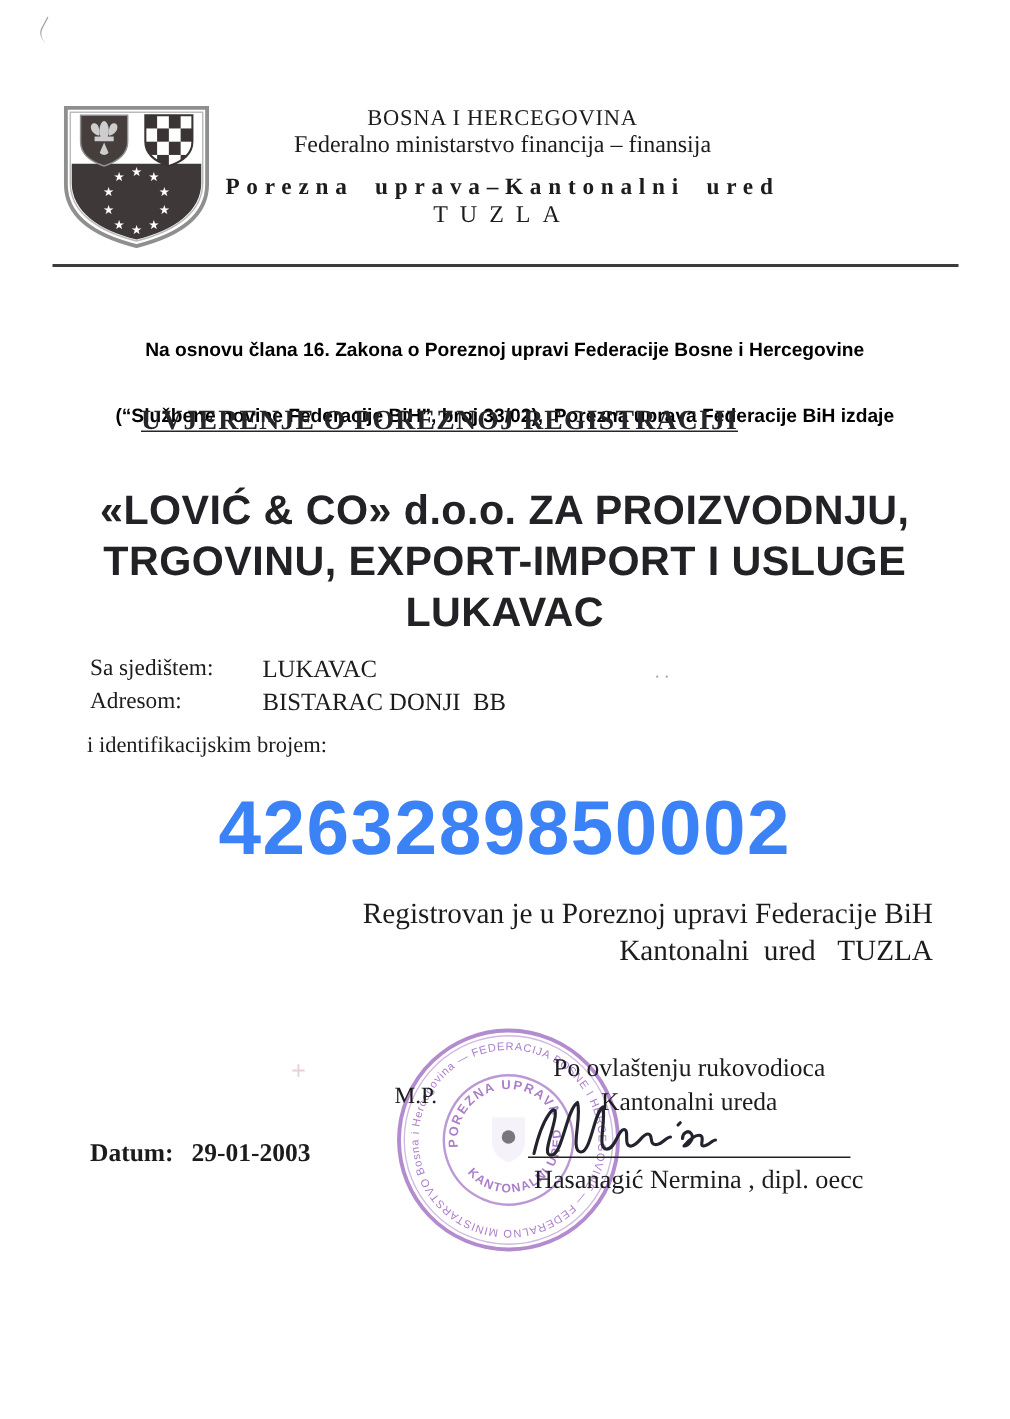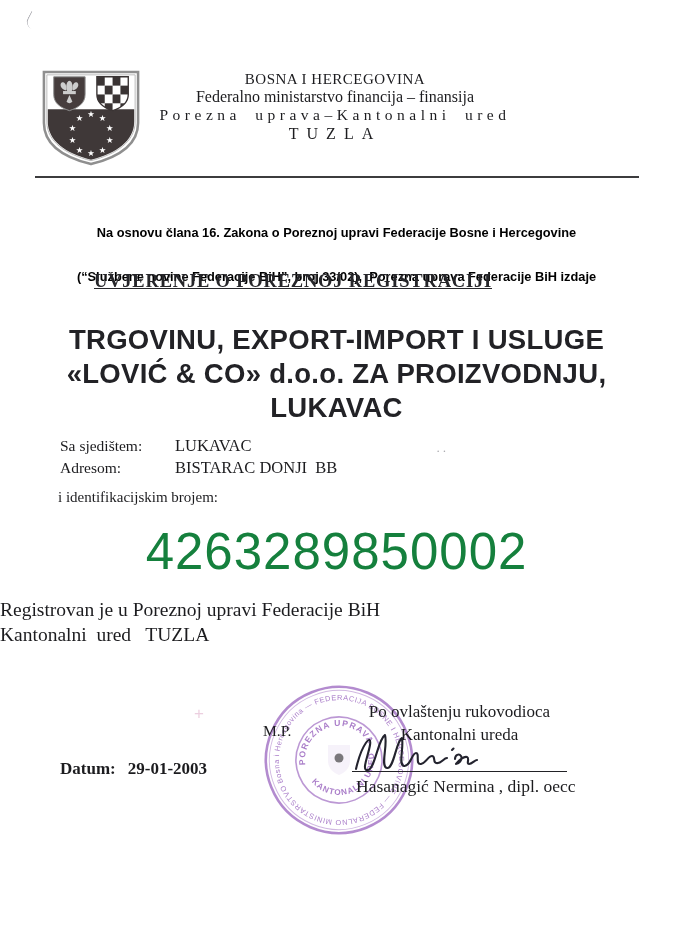--- a/index.html
+++ b/index.html
@@ -14,21 +14,21 @@
   .abs{position:absolute;}
   
   .header-text{
     left:120px;top:70px;width:430px;
     text-align:center;
     line-height:18px;
   }
   .h-line1{font-size:15px;letter-spacing:0.5px;}
   .h-line2{font-size:16px;letter-spacing:0.3px;}
   .h-line3{font-size:16px;text-align:center;}
-  .h-line4{font-size:15.5px;letter-spacing:4.5px;word-spacing:6px;margin-top:0;}
+  .h-line4{font-size:15.5px;letter-spacing:4.5px;word-spacing:6px;margin-top:10px;font-weight:bold;}
   .h-line5{font-size:16px;letter-spacing:8px;margin-top:1px;}
   .header-rule{
     left:35px;top:176px;width:604px;height:2px;
     background:#3c3c3e;
   }
   
   .legal{
     left:48px;top:196px;width:577px;
     text-align:center;
     font-family:"Liberation Sans", sans-serif;
@@ -58,27 +58,27 @@
   }
   
   .kv-label{font-size:15.5px;}
   .kv-value{font-size:16.5px;white-space:pre-wrap;}
   .id-intro{left:58px;top:489px;font-size:15px;}
   
   .id-number{
     left:0;top:522px;width:673px;
     text-align:center;
     font-family:"Liberation Sans", sans-serif;
-    font-weight:normal;
+    font-weight:bold;
     font-size:51px;
     letter-spacing:1px;
-    color:#15803d;
-  }
-  
-  .reg{width:608px;left:0;text-align:left;font-size:19.5px;white-space:pre-wrap;}
+    color:#3b82f6;
+  }
+  
+  .reg{width:608px;left:14px;text-align:right;font-size:19.5px;white-space:pre-wrap;}
   
   .mp{left:263px;top:722px;font-size:15.5px;}
   .auth{
     left:352px;top:701px;width:215px;
     text-align:center;
     font-size:17px;line-height:22.5px;
   }
   .sig-line{
     left:352px;top:771px;width:215px;height:0;
     border-bottom:1.6px solid #222226;
@@ -170,22 +170,22 @@
 <div class="abs header-rule"></div>
 
 <div class="abs legal">
   <div>Na osnovu člana 16. Zakona o Poreznoj upravi Federacije Bosne i Hercegovine</div>
   <div>(“Službene novine Federacije BiH”, broj 33/02),  Porezna uprava Federacije BiH izdaje</div>
 </div>
 
 <div class="abs cert-title">UVJERENJE O POREZNOJ REGISTRACIJI</div>
 
 <div class="abs company">
+  <div>«LOVIĆ &amp; CO» d.o.o. ZA PROIZVODNJU,</div>
   <div>TRGOVINU, EXPORT-IMPORT I USLUGE</div>
-  <div>«LOVIĆ &amp; CO» d.o.o. ZA PROIZVODNJU,</div>
   <div>LUKAVAC</div>
 </div>
 
 <div class="abs kv-label" style="left:60px;top:437px;">Sa sjedištem:</div>
 <div class="abs kv-value" style="left:175px;top:436px;">LUKAVAC</div>
 <div class="abs kv-label" style="left:60px;top:459px;">Adresom:</div>
 <div class="abs kv-value" style="left:175px;top:458px;">BISTARAC DONJI  BB</div>
 <div class="abs id-intro">i identifikacijskim brojem:</div>
 
 <div class="abs id-number">4263289850002</div>

